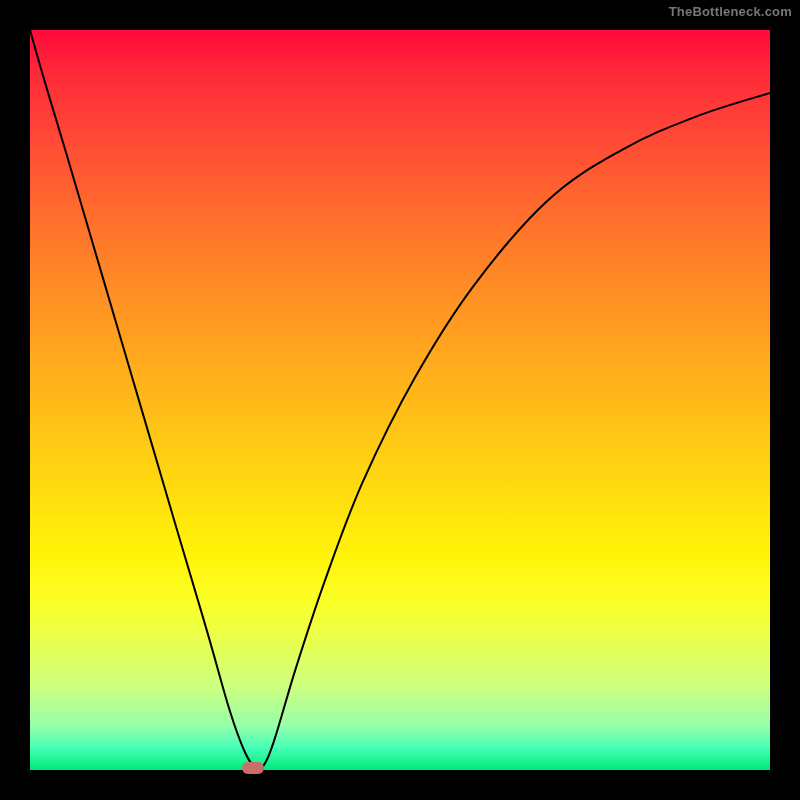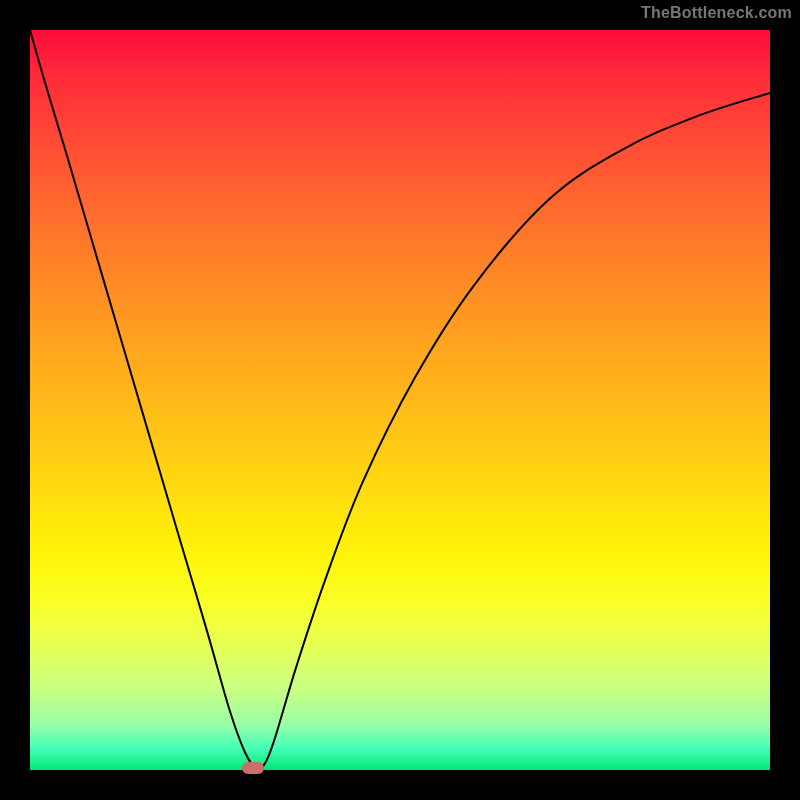--- a/index.html
+++ b/index.html
@@ -38,21 +38,21 @@
       #46ffb8 97%,
       #00e874 100%
     );
   }
   .watermark {
     position: absolute;
     top: 4px;
     right: 8px;
     color: #767676;
     font-family: Arial, Helvetica, sans-serif;
-    font-size: 16px;
+    font-size: 13px;
     font-weight: 600;
     letter-spacing: 0.2px;
     user-select: none;
   }
   .marker {
     position: absolute;
     width: 22px;
     height: 12px;
     background: #cb6e6b;
     border-radius: 7px;

